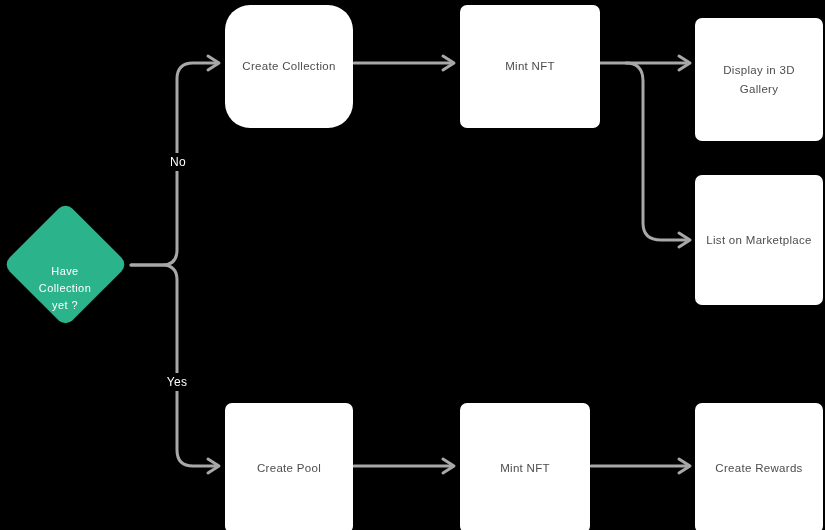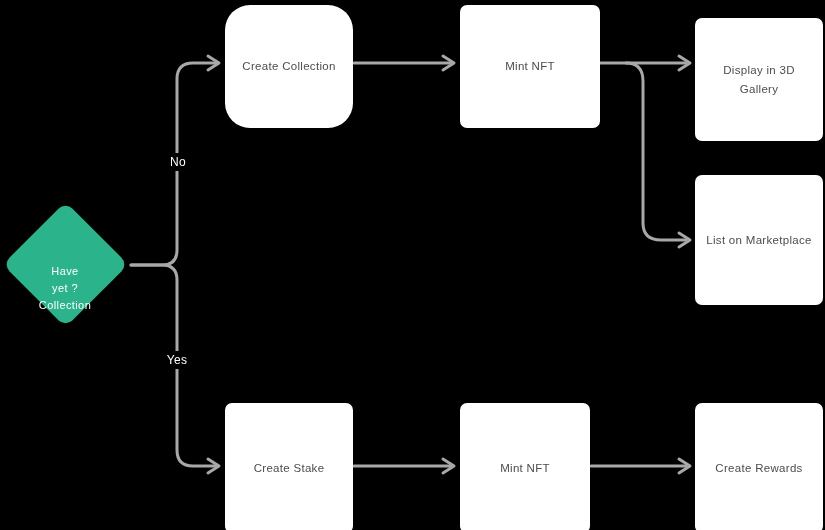--- a/index.html
+++ b/index.html
@@ -38,21 +38,21 @@
     color:var(--decision-text,#fff);font-size:11px;line-height:17px;
     text-align:center;letter-spacing:.4px;margin-top:24px;
   }
   .decision-text span{display:block;}
   .edge-label{
     position:absolute;transform:translate(-50%,-50%);
     background:var(--background,#000);color:var(--edge-label-text,#fff);
     font-size:12px;font-weight:normal;letter-spacing:.3px;padding:2px 5px;
   }
   .el-no{left:178px;top:162px;}
-  .el-yes{left:177px;top:360px;}
+  .el-yes{left:177px;top:382px;}
 </style>
 </head>
 <body>
 
 <div class="canvas">
 
   <svg id="edges" viewBox="0 0 825 530">
 
     <path d="M 131 265 H 162 Q 177 265 177 250 V 79 Q 177 63 193 63 H 216"></path>
     <path d="M 208 56 L 219 63 L 208 70"></path>
@@ -72,41 +72,41 @@
     <path d="M 354 466 H 450"></path>
     <path d="M 443 459 L 454 466 L 443 473"></path>
 
     <path d="M 591 466 H 686"></path>
     <path d="M 679 459 L 690 466 L 679 473"></path>
   </svg>
 
   <div class="decision-shape"></div>
   <div class="decision-text">
     <span>Have</span>
+    <span>Collection</span>
     <span>yet ?</span>
-    <span>Collection</span>
   </div>
 
   <div class="edge-label el-no">No</div>
   <div class="edge-label el-yes">Yes</div>
 
   <div class="node n-create-collection">
     <span class="lbl">Create Collection</span>
   </div>
   <div class="node n-mint-nft">
     <span class="lbl">Mint NFT</span>
   </div>
   <div class="node n-display-gallery">
     <span class="lbl narrow">Display in 3D Gallery</span>
   </div>
   <div class="node n-list-marketplace">
     <span class="lbl">List on Marketplace</span>
   </div>
   <div class="node n-create-pool">
-    <span class="lbl">Create Stake</span>
+    <span class="lbl">Create Pool</span>
   </div>
   <div class="node n-stake-nft">
     <span class="lbl">Mint NFT</span>
   </div>
   <div class="node n-claim-rewards">
     <span class="lbl">Create Rewards</span>
   </div>
 
 </div>
 

